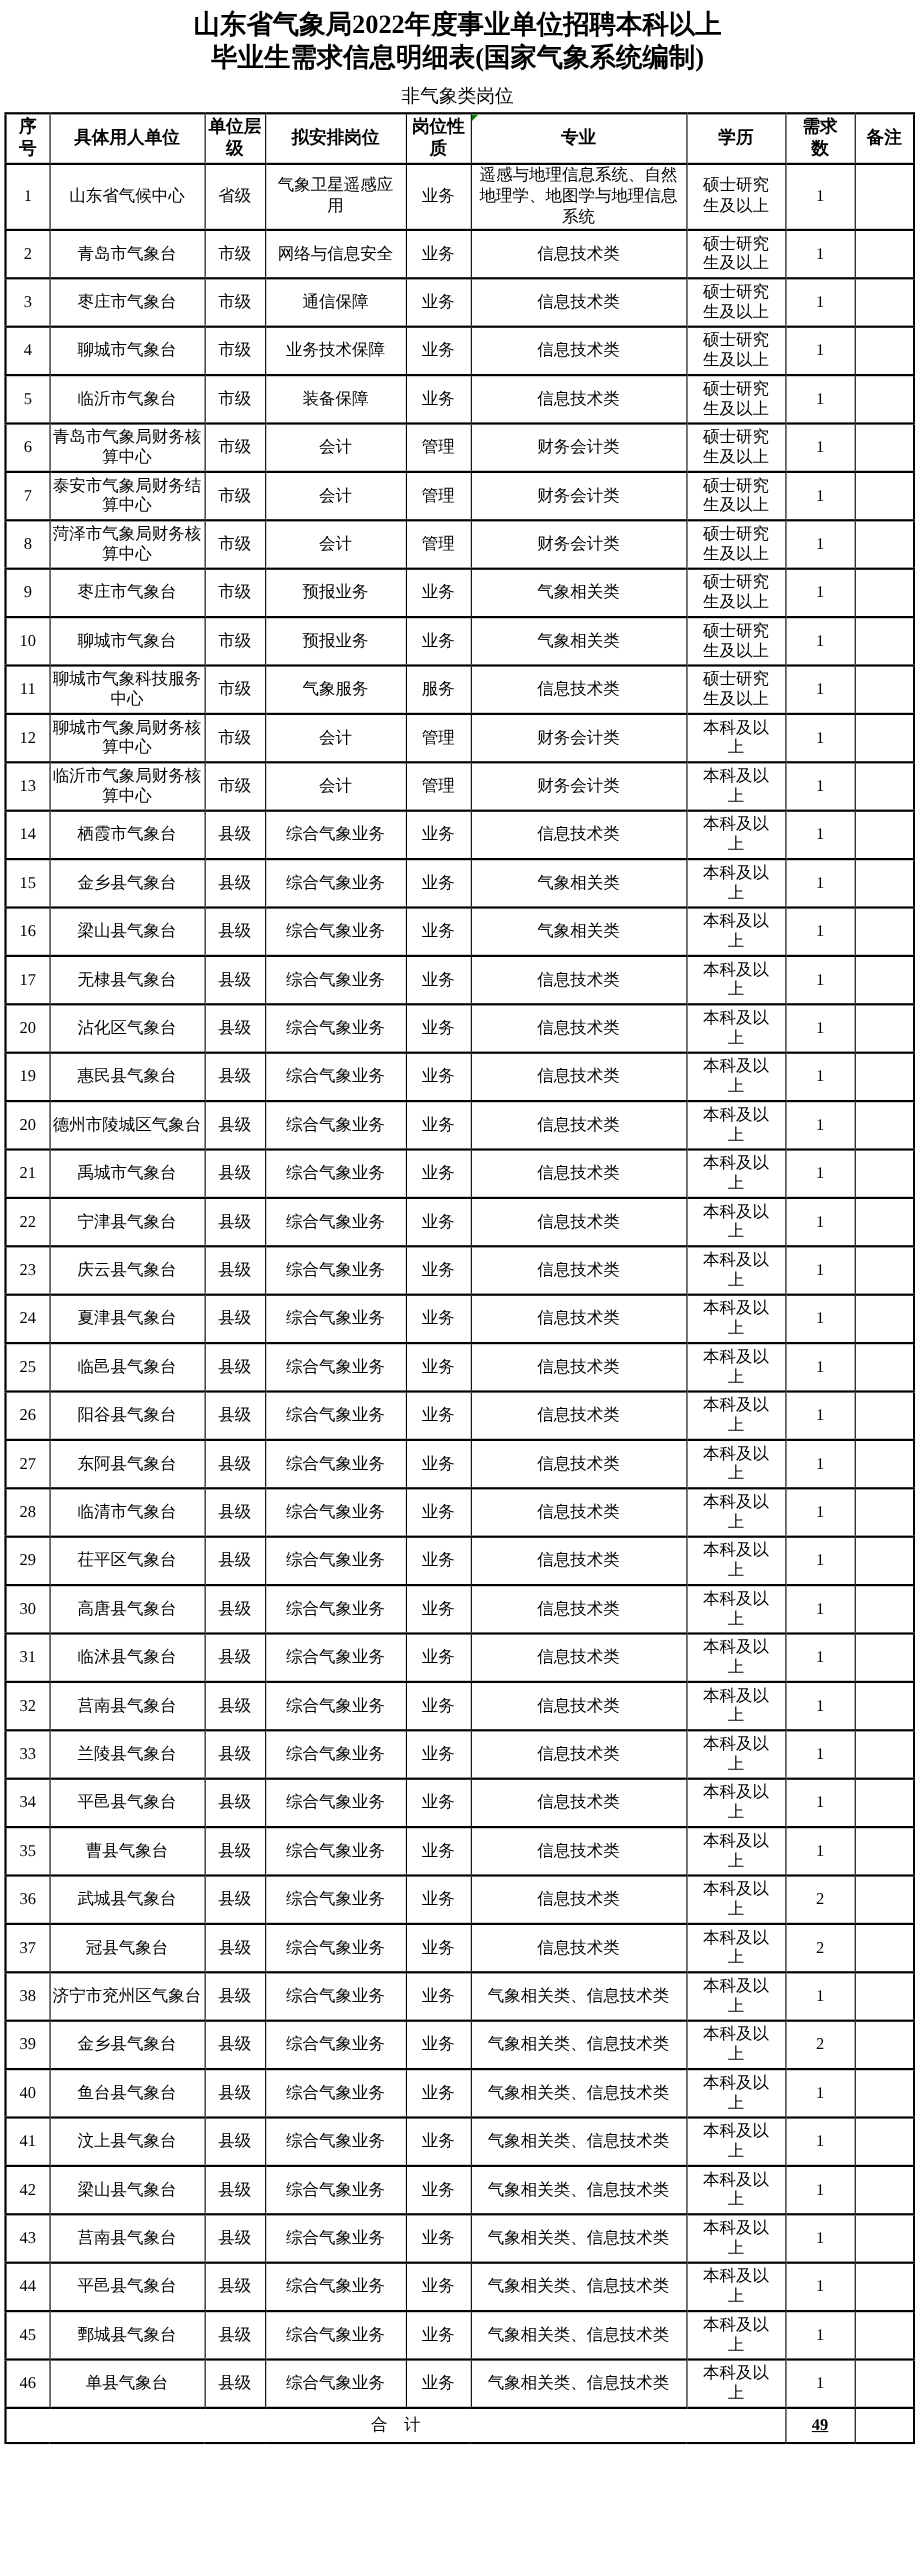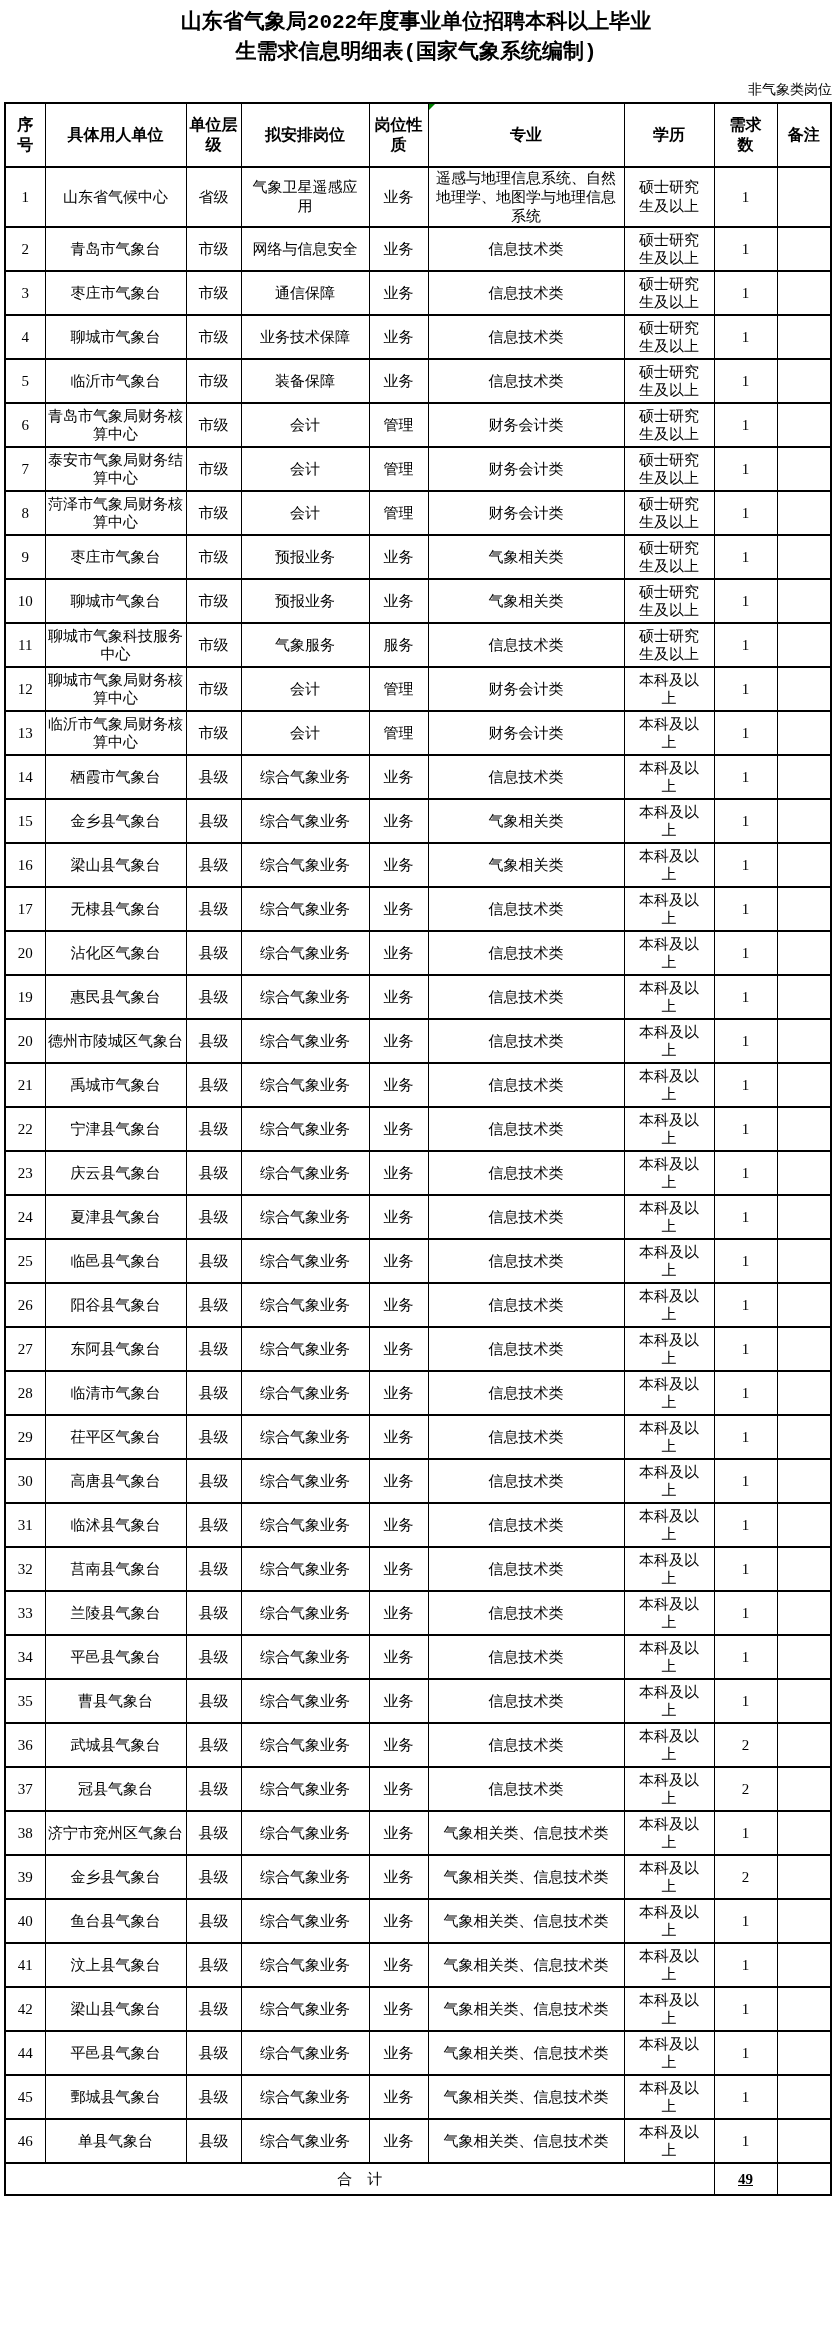--- a/index.html
+++ b/index.html
@@ -8,56 +8,57 @@
     --bg: #ffffff;
   }
   html,body{margin:0;padding:0;background:var(--bg);}
   body{
     width:832px;
     color:#000;
     font-family:"Liberation Serif","DejaVu Serif",serif;
   }
   .sheet{width:832px;}
   .title{
-    font-family:Liberation Mono, monospace;
+    font-family:Liberation Serif, serif;
     font-weight:bold;
-    font-size:21px;
+    font-size:24px;
     line-height:30px;
     text-align:center;
     width:480px;
     margin:0 auto;
     padding-top:8px;
   }
   .subtitle{
-    font-size:14px;
-    text-align:right;
+    font-size:17px;
+    text-align:center;
     margin-top:9px;
     height:25px;
     line-height:25px;
+    font-family:Liberation Mono, monospace;
   }
   table.grid{
     border-collapse:collapse;
     table-layout:fixed;
     width:826px;
     margin-left:4px;
     border:2px solid var(--border);
   }
   .grid th,.grid td{
     border:1px solid var(--border);
     border-top-width:2px;
     border-bottom-width:2px;
     text-align:center;
     vertical-align:middle;
     padding:1px 2px;
     font-size:15px;
     line-height:1.25;
     overflow:hidden;
     word-break:break-all;
   }
-  .grid thead tr{height:64px;}
+  .grid thead tr{height:46px;}
   .grid thead th{font-size:16px;font-weight:bold;position:relative;}
   .grid tbody tr{height:44px;}
   .grid tbody tr:first-child{height:60px;}
   .grid tfoot tr{height:32px;}
   th.col-no{padding:1px 8px;}
   th.col-count{padding:1px 8px;}
   td.col-position{padding:1px 6px;}
   td.col-education{padding:1px 12px;}
   td.col-count{font-size:15px;}
   .total-label{font-size:17px;}
@@ -559,20 +560,31 @@
           <td class="col-unit">梁山县气象台</td>
           <td class="col-level">县级</td>
           <td class="col-position">综合气象业务</td>
           <td class="col-nature">业务</td>
           <td class="col-major">气象相关类、信息技术类</td>
           <td class="col-education">本科及以上</td>
           <td class="col-count">1</td>
           <td class="col-remark"></td>
         </tr>
         <tr>
+          <td class="col-no">43</td>
+          <td class="col-unit">莒南县气象台</td>
+          <td class="col-level">县级</td>
+          <td class="col-position">综合气象业务</td>
+          <td class="col-nature">业务</td>
+          <td class="col-major">气象相关类、信息技术类</td>
+          <td class="col-education">本科及以上</td>
+          <td class="col-count">1</td>
+          <td class="col-remark"></td>
+        </tr>
+        <tr>
           <td class="col-no">44</td>
           <td class="col-unit">平邑县气象台</td>
           <td class="col-level">县级</td>
           <td class="col-position">综合气象业务</td>
           <td class="col-nature">业务</td>
           <td class="col-major">气象相关类、信息技术类</td>
           <td class="col-education">本科及以上</td>
           <td class="col-count">1</td>
           <td class="col-remark"></td>
         </tr>

